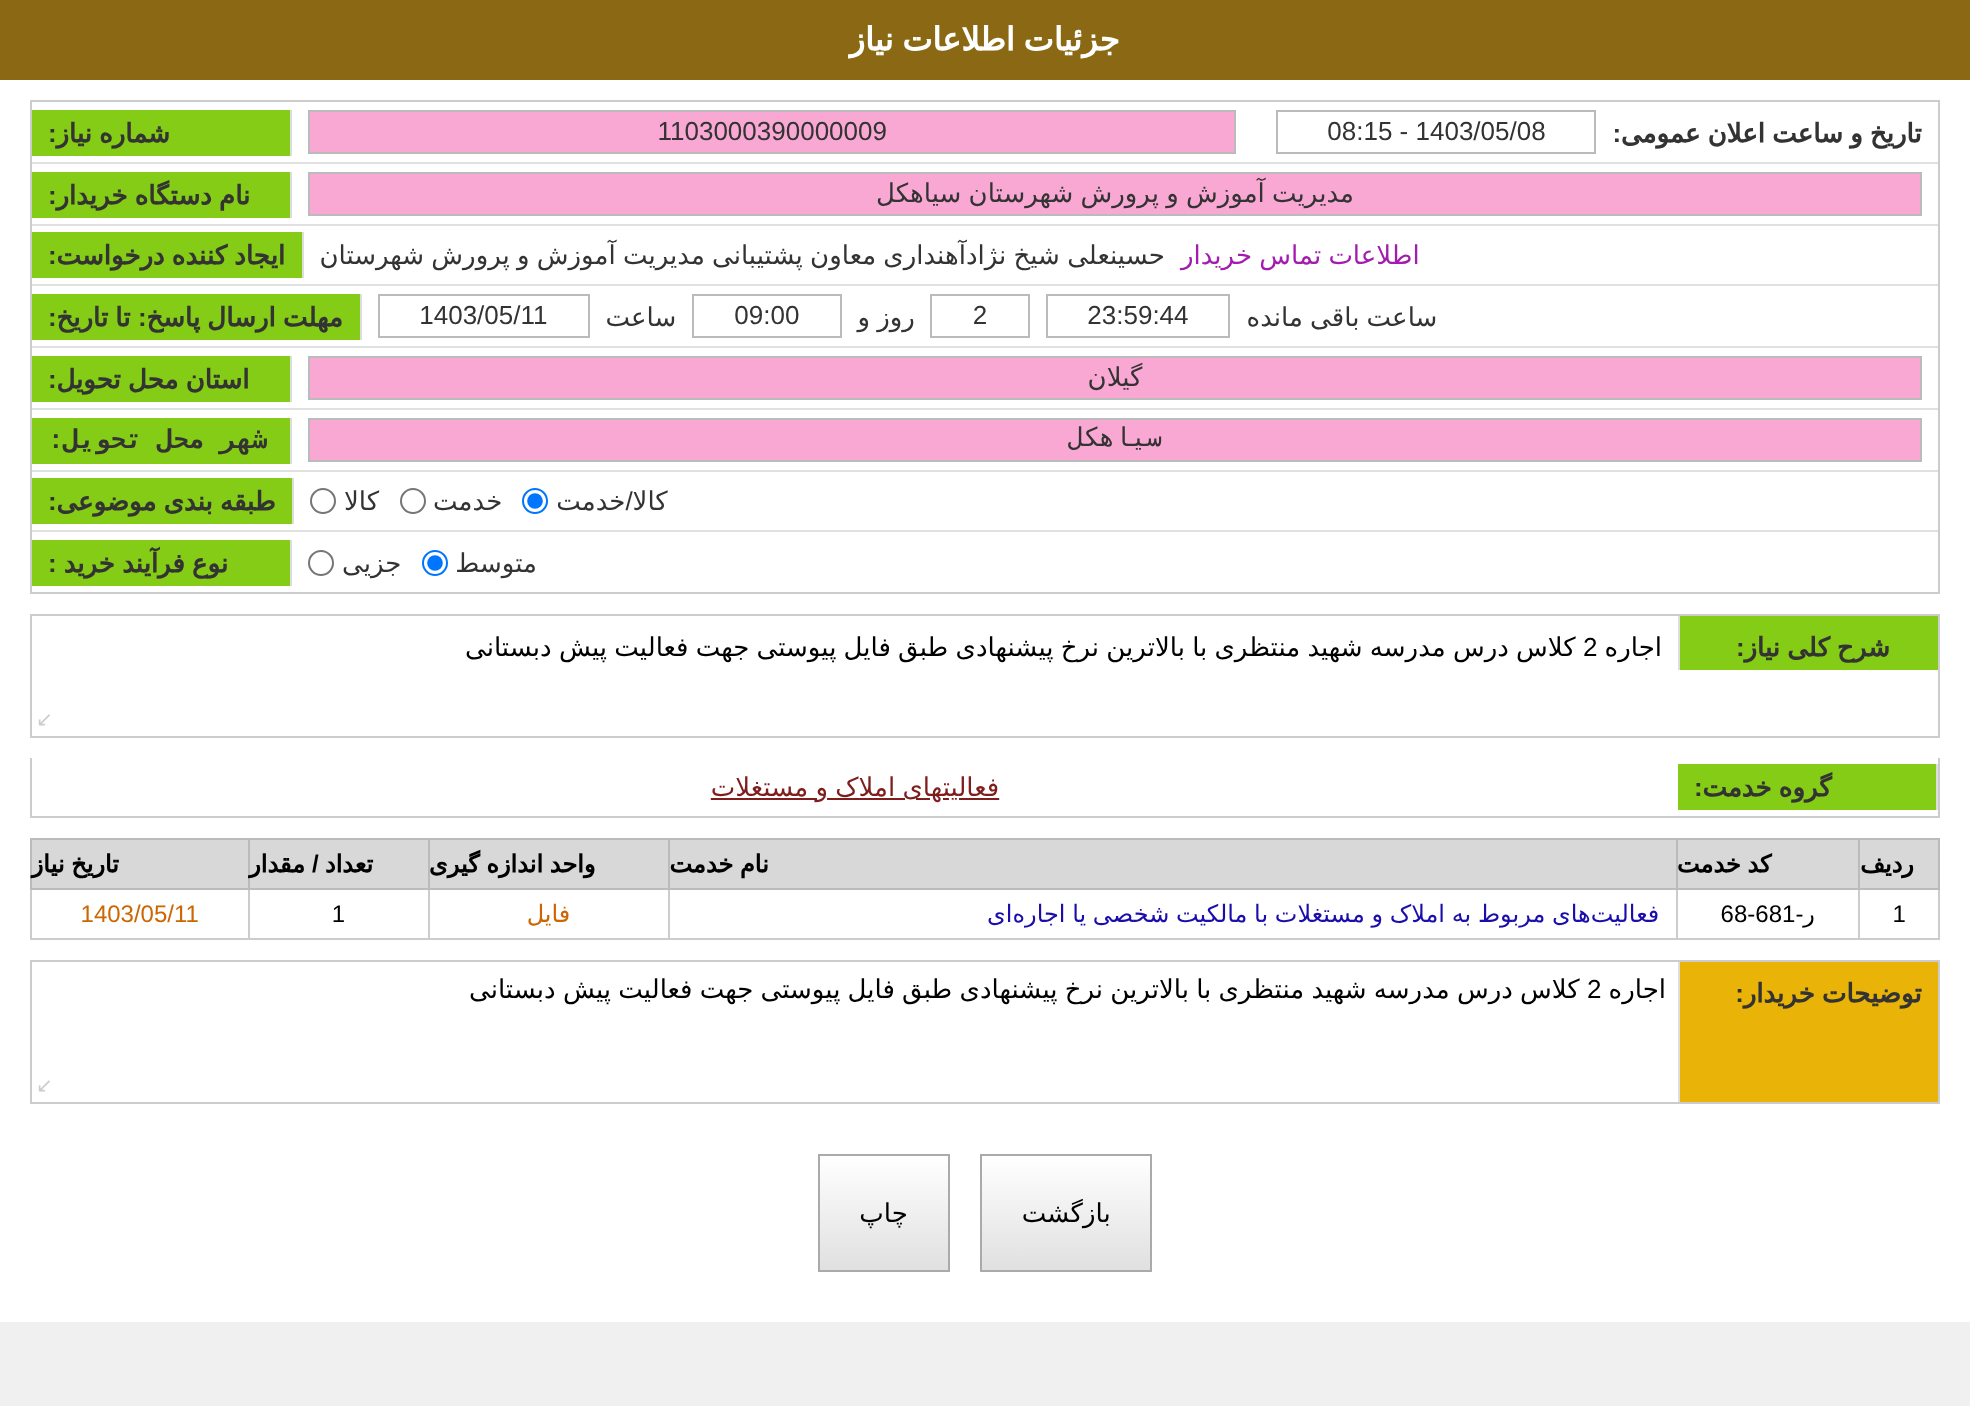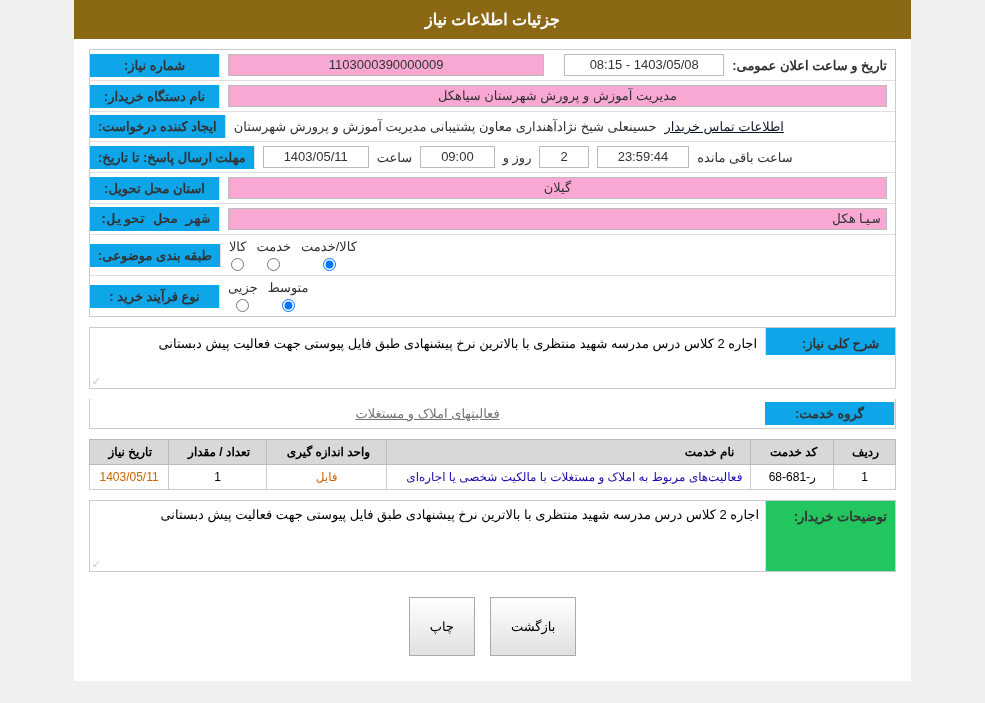--- a/index.html
+++ b/index.html
@@ -3,21 +3,21 @@
   <meta charset="utf-8">
   <style>
     * { box-sizing: border-box; margin: 0; padding: 0; }
     body {
       font-family: Tahoma, Arial, sans-serif;
       font-size: 13px;
       background: #f0f0f0;
       direction: rtl;
     }
     .page-container {
-      width: 837px;
+      width: 985px;
       margin: 0 auto;
       background: #fff;
     }
     .header-bar {
       background: #8B6914;
       color: #fff;
       text-align: center;
       padding: 10px 0;
       font-size: 16px;
       font-weight: bold;
@@ -33,24 +33,24 @@
     .info-row {
       display: flex;
       align-items: center;
       border-bottom: 1px solid #e0e0e0;
       min-height: 30px;
     }
     .info-row:last-child {
       border-bottom: none;
     }
     .label-cell {
-      background: #0ea5e9;
+      background: #84cc16;
       padding: 4px 8px;
       min-width: 130px;
-      text-align: center;
+      text-align: left;
       font-weight: bold;
       color: #333;
       border-right: 1px solid #ddd;
       white-space: nowrap;
     }
     .value-cell {
       padding: 4px 8px;
       flex: 1;
       text-align: right;
       color: #333;
@@ -64,40 +64,38 @@
     }
     .value-box-full {
       border: 1px solid #bbb;
       padding: 2px 6px;
       min-height: 22px;
       background: #f9a8d4;
       width: 100%;
       display: block;
     }
     .link-blue {
-      color: #737373;
+      color: #7f1d1d;
       text-decoration: underline;
       cursor: pointer;
     }
     .link-orange {
-      color: #0f172a;
-      text-decoration: underline;
+      color: #a21caf;
       cursor: pointer;
     }
     .radio-group {
       display: flex;
       align-items: center;
       gap: 10px;
       flex-direction: row-reverse;
     }
     .radio-item {
       display: flex;
       align-items: center;
       gap: 4px;
-      flex-direction: column;
     }
     .section-title {
       background: #e8e8e8;
       padding: 6px 10px;
       font-weight: bold;
       color: #333;
       border-bottom: 1px solid #ccc;
       text-align: right;
     }
     .khadamat-section {
@@ -105,38 +103,38 @@
     }
     table.service-table {
       width: 100%;
       border-collapse: collapse;
       margin-bottom: 10px;
       font-size: 12px;
     }
     table.service-table th {
       background: #d8d8d8;
       border: 1px solid #bbb;
-      padding: 5px 16px;
-      text-align: right;
+      padding: 5px 0;
+      text-align: left;
       font-weight: bold;
     }
     table.service-table td {
       border: 1px solid #ccc;
       padding: 5px 8px;
       text-align: center;
       vertical-align: top;
     }
     .tozi-box {
       border: 1px solid #ccc;
       margin-bottom: 10px;
       background: #fff;
       display: flex;
     }
     .tozi-label {
-      background: #22c55e;
+      background: #eab308;
       padding: 4px 8px;
       min-width: 130px;
       text-align: right;
       font-weight: bold;
       color: #333;
       border-left: 1px solid #ddd;
       white-space: nowrap;
       padding-top: 8px;
     }
     .btn-row {
@@ -216,21 +214,21 @@
       <div class="info-row" style="flex-direction: row-reverse;">
         <div class="label-cell">استان محل تحویل:</div>
         <div class="value-cell">
           <div class="value-box-full" style="text-align:center;">گیلان</div>
         </div>
       </div>
 
       <div class="info-row" style="flex-direction: row-reverse; font-family: Liberation Mono, monospace;">
         <div class="label-cell">شهر محل تحویل:</div>
         <div class="value-cell">
-          <div class="value-box-full" style="">سیاهکل</div>
+          <div class="value-box-full" style="text-align:center;">سیاهکل</div>
         </div>
       </div>
 
       <div class="info-row" style="flex-direction: row-reverse;">
         <div class="label-cell">طبقه بندی موضوعی:</div>
         <div class="value-cell">
           <div class="radio-group">
             <div class="radio-item">
               <label>کالا</label>
               <input type="radio" name="tabaqe" style="">

